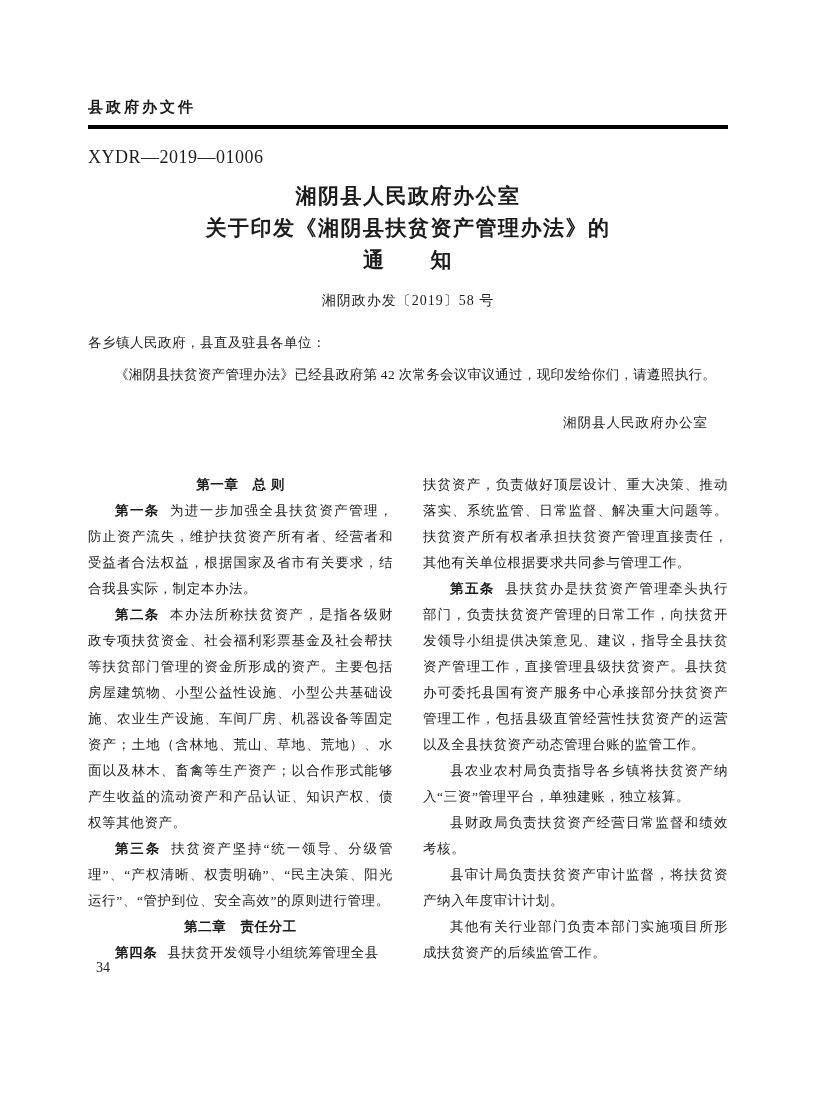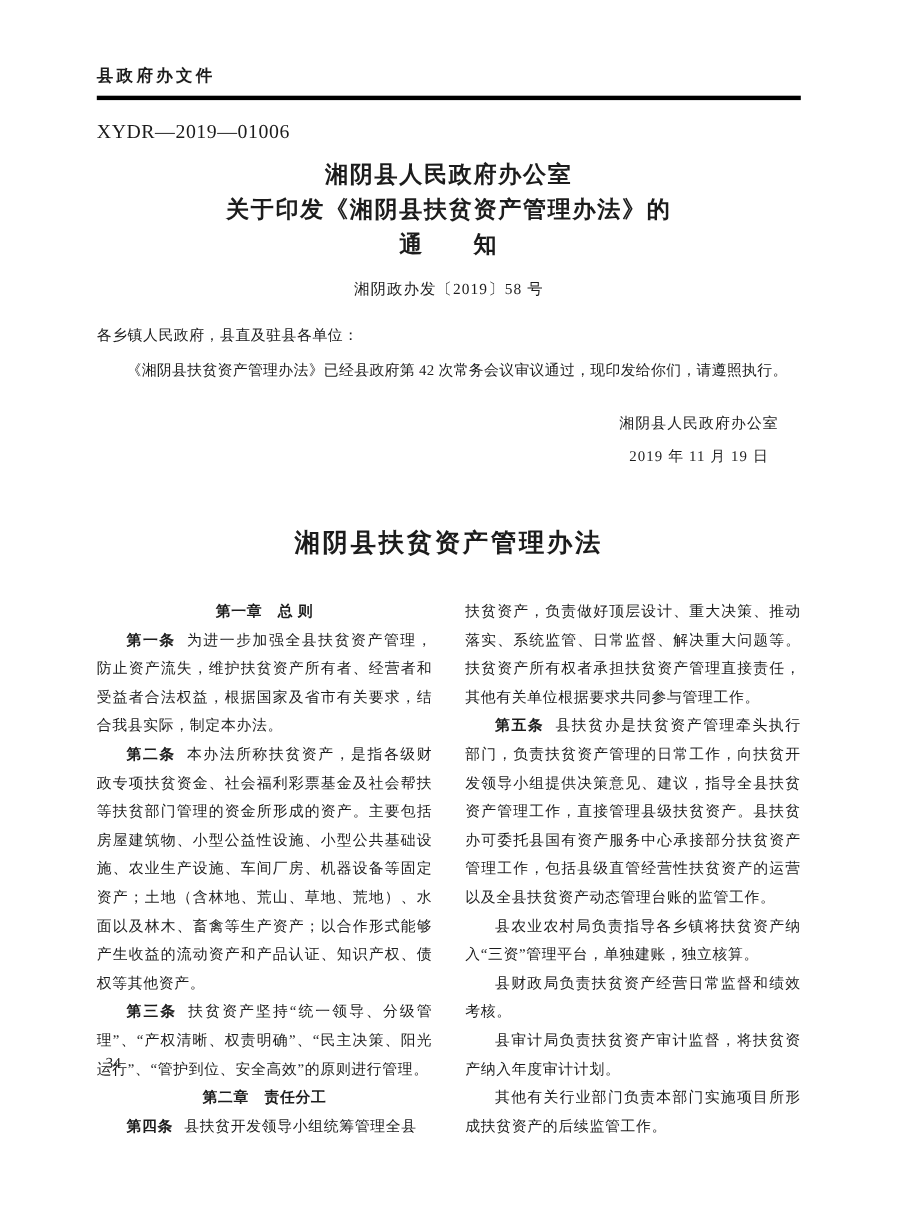--- a/index.html
+++ b/index.html
@@ -5,21 +5,21 @@
   * { margin: 0; padding: 0; box-sizing: border-box; }
   html, body { background: #ffffff; }
   body {
     width: 816px;
     height: 1099px;
     position: relative;
     overflow: hidden;
     font-family: "Liberation Serif", "DejaVu Serif", serif;
     color: #1c1c1c;
   }
-  .page { padding: 60px 88px 0 88px; }
+  .page { padding: 98px 88px 0 88px; }
 
   .doc-header {
     font-size: 15px;
     font-weight: 700;
     letter-spacing: 3px;
   }
   .header-rule {
     height: 4px;
     background: #000;
     margin-top: 8px;
@@ -132,26 +132,24 @@
     </h1>
 
     <div class="doc-ref">湘阴政办发〔2019〕58 号</div>
 
     <p class="salutation">各乡镇人民政府，县直及驻县各单位：</p>
     <p class="intro">《湘阴县扶贫资产管理办法》已经县政府第 42 次常务会议审议通过，现印发给你们，请遵照执行。</p>
 
     <div class="signature">
       <div class="sig-inner">
         <div>湘阴县人民政府办公室</div>
-        <div>2019 年 11 月 19 日</div>
       </div>
     </div>
   </section>
 
-  <h2 class="body-title">湘阴县扶贫资产管理办法</h2>
 
   <section class="columns">
 
     <div class="col">
       <p class="chapter">第一章　总 则</p>
       <p class="para"><span class="art-num">第一条</span><span>为进一步加强全县扶贫资产管理，防止资产流失，维护扶贫资产所有者、经营者和受益者合法权益，根据国家及省市有关要求，结合我县实际，制定本办法。</span></p>
       <p class="para"><span class="art-num">第二条</span><span>本办法所称扶贫资产，是指各级财政专项扶贫资金、社会福利彩票基金及社会帮扶等扶贫部门管理的资金所形成的资产。主要包括房屋建筑物、小型公益性设施、小型公共基础设施、农业生产设施、车间厂房、机器设备等固定资产；土地（含林地、荒山、草地、荒地）、水面以及林木、畜禽等生产资产；以合作形式能够产生收益的流动资产和产品认证、知识产权、债权等其他资产。</span></p>
       <p class="para"><span class="art-num">第三条</span><span>扶贫资产坚持“统一领导、分级管理”、“产权清晰、权责明确”、“民主决策、阳光运行”、“管护到位、安全高效”的原则进行管理。</span></p>
       <p class="chapter">第二章　责任分工</p>
       <p class="para"><span class="art-num">第四条</span><span>县扶贫开发领导小组统筹管理全县</span></p>

